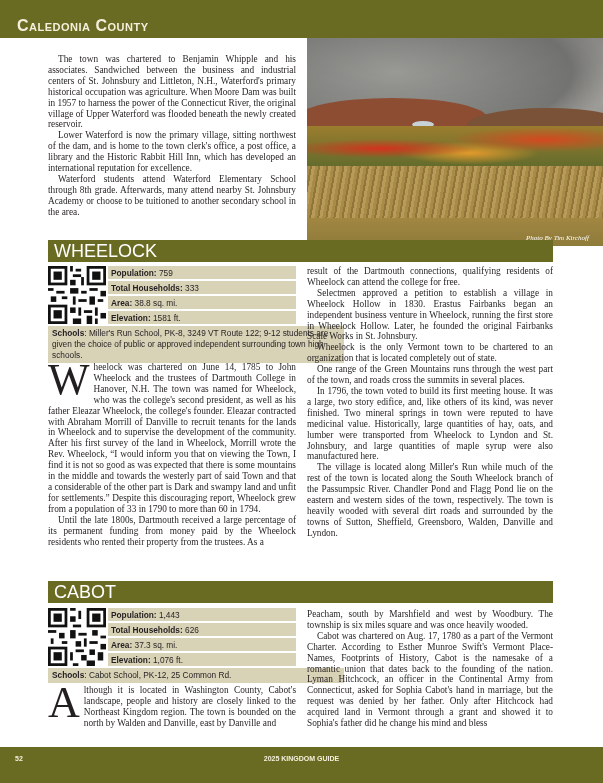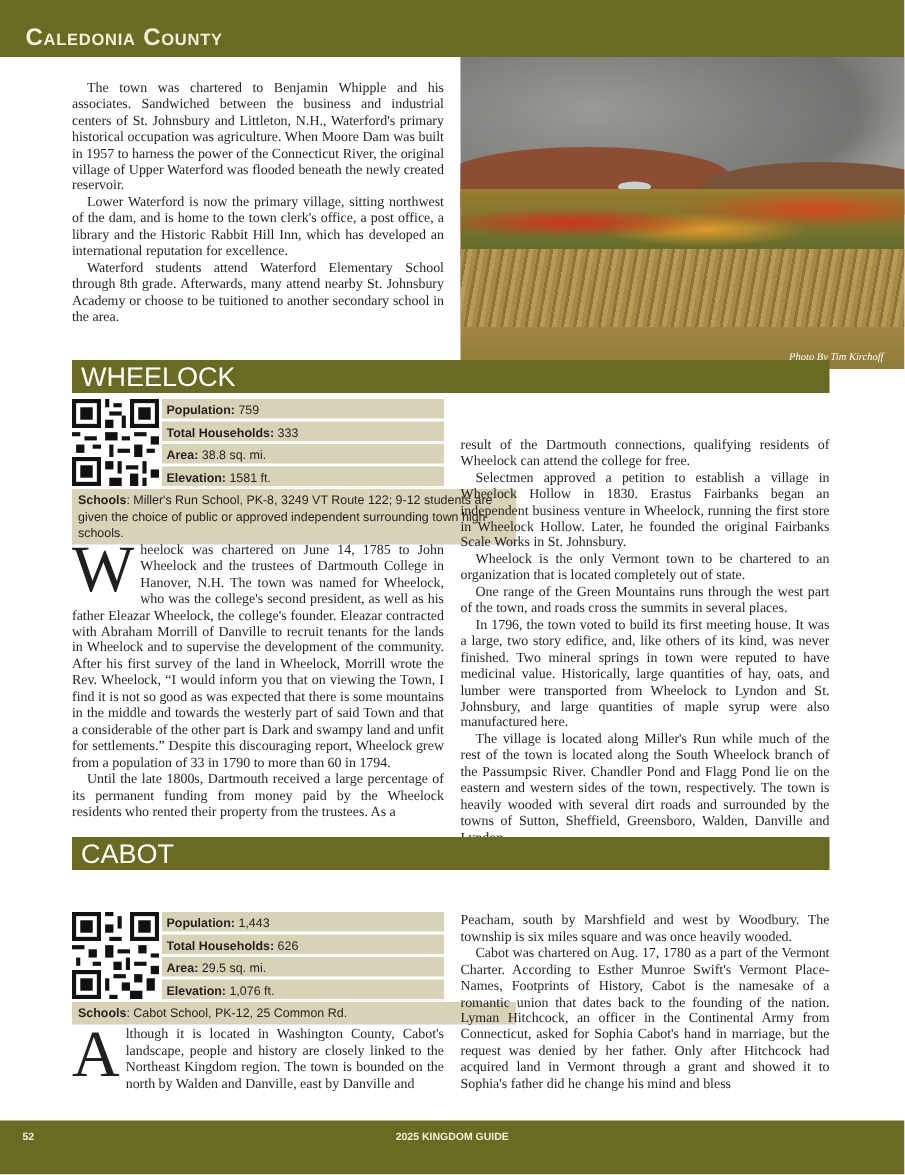--- a/index.html
+++ b/index.html
@@ -96,30 +96,30 @@
 <div class="stat" style="top:281px;"><b>Total Households:</b> <span>333</span></div>
 <div class="stat" style="top:296px;"><b>Area:</b> <span>38.8 sq. mi.</span></div>
 <div class="stat" style="top:311px;"><b>Elevation:</b> <span>1581 ft.</span></div>
 <div class="schools" style="top:326px;"><b>Schools</b><span>: Miller's Run School, PK-8, 3249 VT Route 122; 9-12 students are given the choice of public or approved independent surrounding town high schools.</span></div>
 
 <div class="col" style="left:48px;top:362px;width:248px;">
   <p class="body"><span class="drop">W</span><span>heelock was chartered on June 14, 1785 to John Wheelock and the trustees of Dartmouth College in Hanover, N.H. The town was named for Wheelock, who was the college's second president, as well as his father Eleazar Wheelock, the college's founder. Eleazar contracted with Abraham Morrill of Danville to recruit tenants for the lands in Wheelock and to supervise the development of the community. After his first survey of the land in Wheelock, Morrill wrote the Rev. Wheelock, “I would inform you that on viewing the Town, I find it is not so good as was expected that there is some mountains in the middle and towards the westerly part of said Town and that a considerable of the other part is Dark and swampy land and unfit for settlements.” Despite this discouraging report, Wheelock grew from a population of 33 in 1790 to more than 60 in 1794.</span></p>
   <p class="body ind">Until the late 1800s, Dartmouth received a large percentage of its permanent funding from money paid by the Wheelock residents who rented their property from the trustees. As a</p>
 </div>
 
-<div class="col" style="left:307px;top:266px;width:246px;margin-top:26px;">
+<div class="col" style="left:307px;top:266px;width:246px;">
   <p class="body">result of the Dartmouth connections, qualifying residents of Wheelock can attend the college for free.</p>
   <p class="body ind">Selectmen approved a petition to establish a village in Wheelock Hollow in 1830. Erastus Fairbanks began an independent business venture in Wheelock, running the first store in Wheelock Hollow. Later, he founded the original Fairbanks Scale Works in St. Johnsbury.</p>
   <p class="body ind">Wheelock is the only Vermont town to be chartered to an organization that is located completely out of state.</p>
   <p class="body ind">One range of the Green Mountains runs through the west part of the town, and roads cross the summits in several places.</p>
   <p class="body ind">In 1796, the town voted to build its first meeting house. It was a large, two story edifice, and, like others of its kind, was never finished. Two mineral springs in town were reputed to have medicinal value. Historically, large quantities of hay, oats, and lumber were transported from Wheelock to Lyndon and St. Johnsbury, and large quantities of maple syrup were also manufactured here.</p>
   <p class="body ind">The village is located along Miller's Run while much of the rest of the town is located along the South Wheelock branch of the Passumpsic River. Chandler Pond and Flagg Pond lie on the eastern and western sides of the town, respectively. The town is heavily wooded with several dirt roads and surrounded by the towns of Sutton, Sheffield, Greensboro, Walden, Danville and Lyndon.</p>
 </div>
 
-<div class="band" style="top:558px;">CABOT</div>
+<div class="band" style="top:581px;">CABOT</div>
 <div class="qr" style="left:48px;top:608px;">
   <svg viewBox="0 0 21 21">
       <rect width="21" height="21" fill="#fff"></rect>
     <g fill="#111">
       <rect x="0" y="0" width="7" height="7"></rect>
         <rect x="1" y="1" width="5" height="5" fill="#fff"></rect>
         <rect x="2" y="2" width="3" height="3"></rect>
       <rect x="14" y="0" width="7" height="7"></rect>
         <rect x="15" y="1" width="5" height="5" fill="#fff"></rect>
         <rect x="16" y="2" width="3" height="3"></rect>
@@ -147,21 +147,21 @@
         <rect x="12" y="17" width="2" height="2"></rect>
         <rect x="15" y="15" width="2" height="2"></rect>
         <rect x="18" y="16" width="2" height="3"></rect>
       <rect x="9" y="20" width="2" height="1"></rect>
         <rect x="14" y="19" width="3" height="2"></rect>
     </g>
   </svg>
 </div>
 <div class="stat" style="top:608px;"><b>Population:</b> <span>1,443</span></div>
 <div class="stat" style="top:623px;"><b>Total Households:</b> <span>626</span></div>
-<div class="stat" style="top:638px;"><b>Area:</b> <span>29.5 sq. mi.</span></div>
+<div class="stat" style="top:638px;"><b>Area:</b> <span>37.3 sq. mi.</span></div>
 <div class="stat" style="top:653px;"><b>Elevation:</b> <span>1,076 ft.</span></div>
 <div class="schools" style="top:668px;"><b>Schools</b><span>: Cabot School, PK-12, 25 Common Rd.</span></div>
 
 <div class="col" style="left:48px;top:685px;width:248px;">
   <p class="body"><span class="drop">A</span><span>lthough it is located in Washington County, Cabot's landscape, people and history are closely linked to the Northeast Kingdom region. The town is bounded on the north by Walden and Danville, east by Danville and</span></p>
 </div>
 
 <div class="col" style="left:307px;top:609px;width:246px;">
   <p class="body">Peacham, south by Marshfield and west by Woodbury. The township is six miles square and was once heavily wooded.</p>
   <p class="body ind">Cabot was chartered on Aug. 17, 1780 as a part of the Vermont Charter. According to Esther Munroe Swift's Vermont Place-Names, Footprints of History, Cabot is the namesake of a romantic union that dates back to the founding of the nation. Lyman Hitchcock, an officer in the Continental Army from Connecticut, asked for Sophia Cabot's hand in marriage, but the request was denied by her father. Only after Hitchcock had acquired land in Vermont through a grant and showed it to Sophia's father did he change his mind and bless</p>

